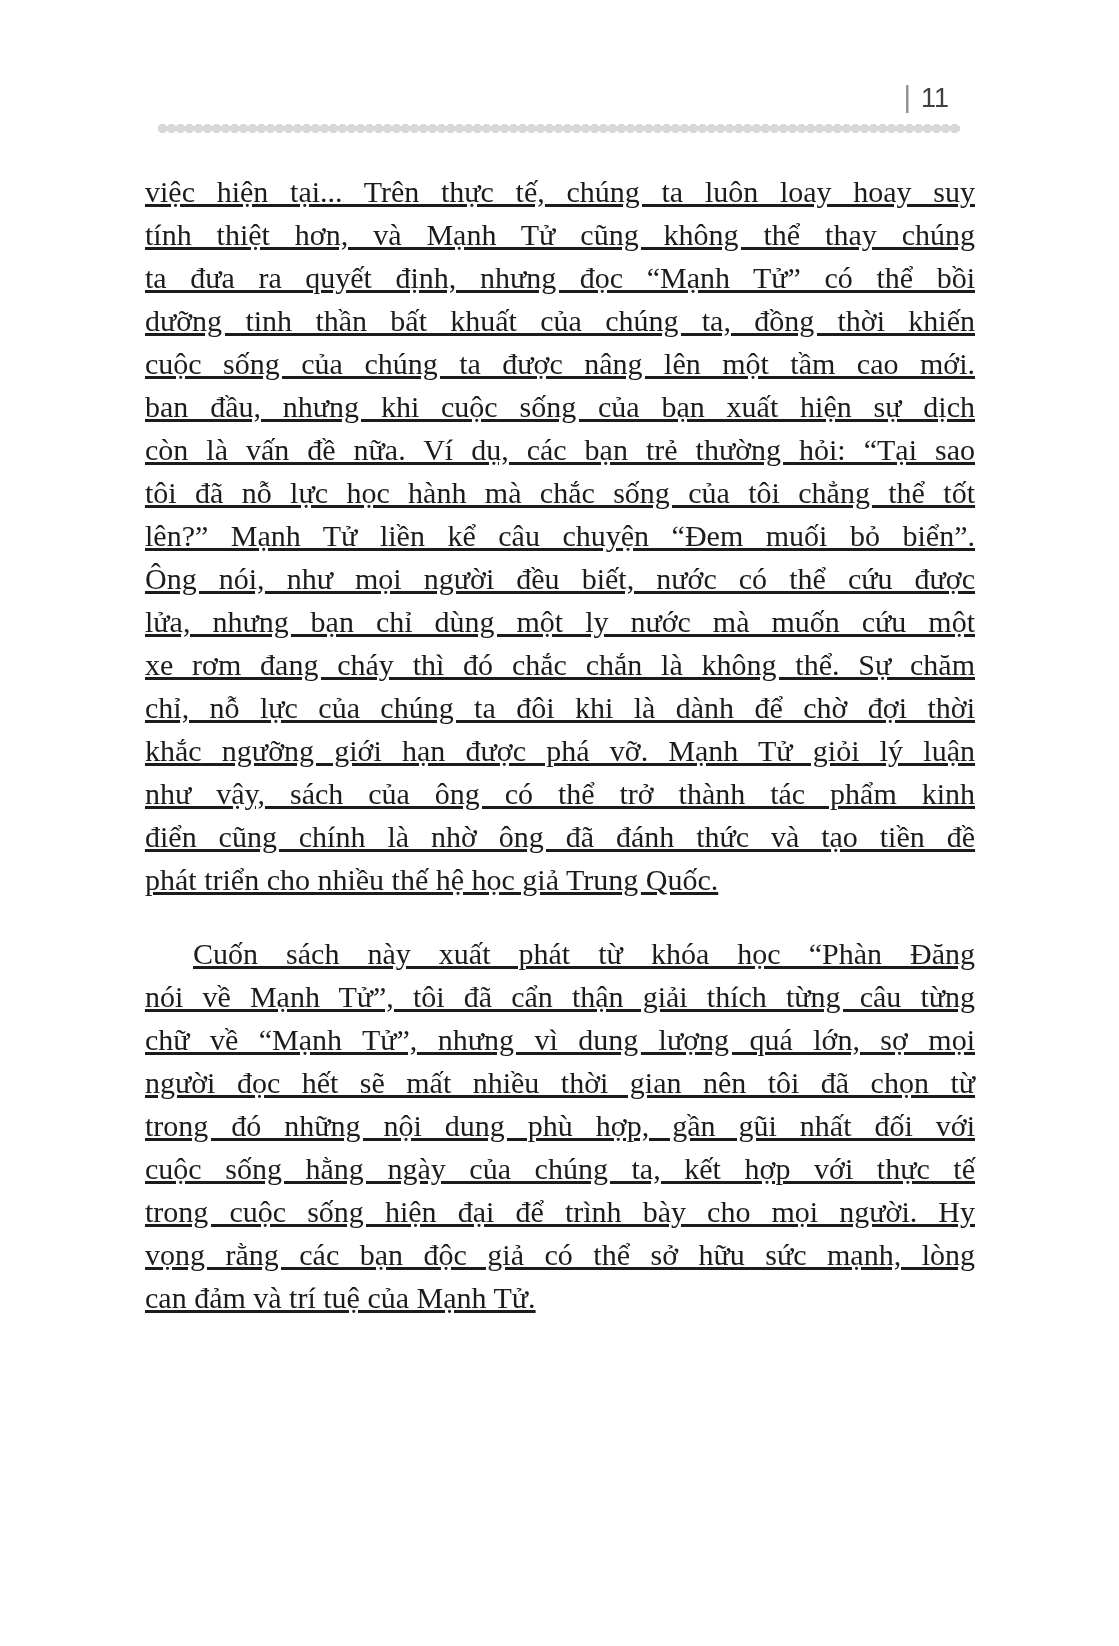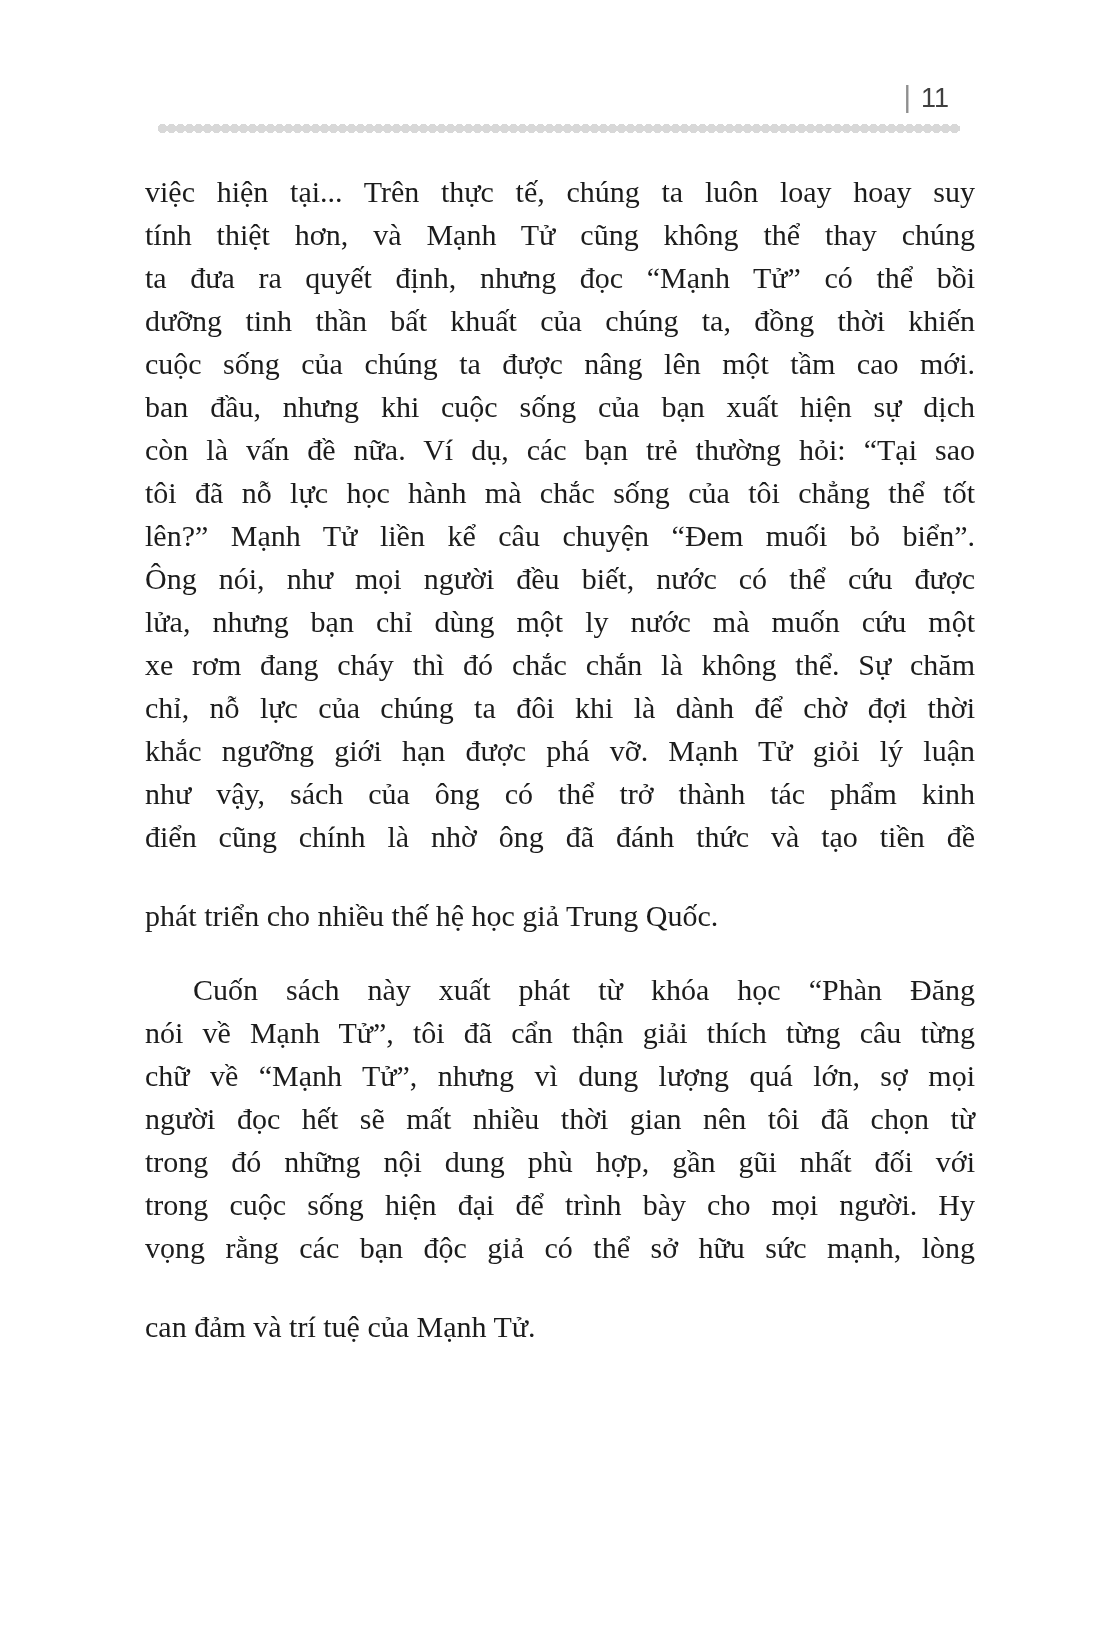--- a/index.html
+++ b/index.html
@@ -42,31 +42,31 @@
     background-image: radial-gradient(circle 5px at 4.5px 7.5px, #d8d8d8 97%, rgba(216,216,216,0) 100%);
     background-size: 9px 15px;
     background-repeat: repeat-x;
   }
   .text-column {
     position: absolute;
     top: 170px;
     left: 145px;
     right: 144px;
     color: #1c1c1c;
+    text-decoration: underline;
   }
   .line {
     font-size: 30px;
     line-height: 43px;
     text-align: justify;
     text-align-last: justify;
     white-space: normal;
   }
   .line.last {
     text-align-last: left;
-    margin-top: 36px;
   }
   .para + .para {
     margin-top: 30px;
   }
   .para.indented .line:first-child {
     text-indent: 48px;
     margin-top: 31px;
   }
 </style>
 </head>
@@ -100,19 +100,20 @@
         <div class="line">như vậy, sách của ông có thể trở thành tác phẩm kinh</div>
         <div class="line">điển cũng chính là nhờ ông đã đánh thức và tạo tiền đề</div>
         <div class="line last">phát triển cho nhiều thế hệ học giả Trung Quốc.</div>
       </div>
     <div class="para indented">
         <div class="line">Cuốn sách này xuất phát từ khóa học “Phàn Đăng</div>
         <div class="line">nói về Mạnh Tử”, tôi đã cẩn thận giải thích từng câu từng</div>
         <div class="line">chữ về “Mạnh Tử”, nhưng vì dung lượng quá lớn, sợ mọi</div>
         <div class="line">người đọc hết sẽ mất nhiều thời gian nên tôi đã chọn từ</div>
         <div class="line">trong đó những nội dung phù hợp, gần gũi nhất đối với</div>
+        <div class="line">cuộc sống hằng ngày của chúng ta, kết hợp với thực tế</div>
         <div class="line">trong cuộc sống hiện đại để trình bày cho mọi người. Hy</div>
         <div class="line">vọng rằng các bạn độc giả có thể sở hữu sức mạnh, lòng</div>
         <div class="line last">can đảm và trí tuệ của Mạnh Tử.</div>
       </div>
   </div>
 
 </div>
 
 </body></html>

